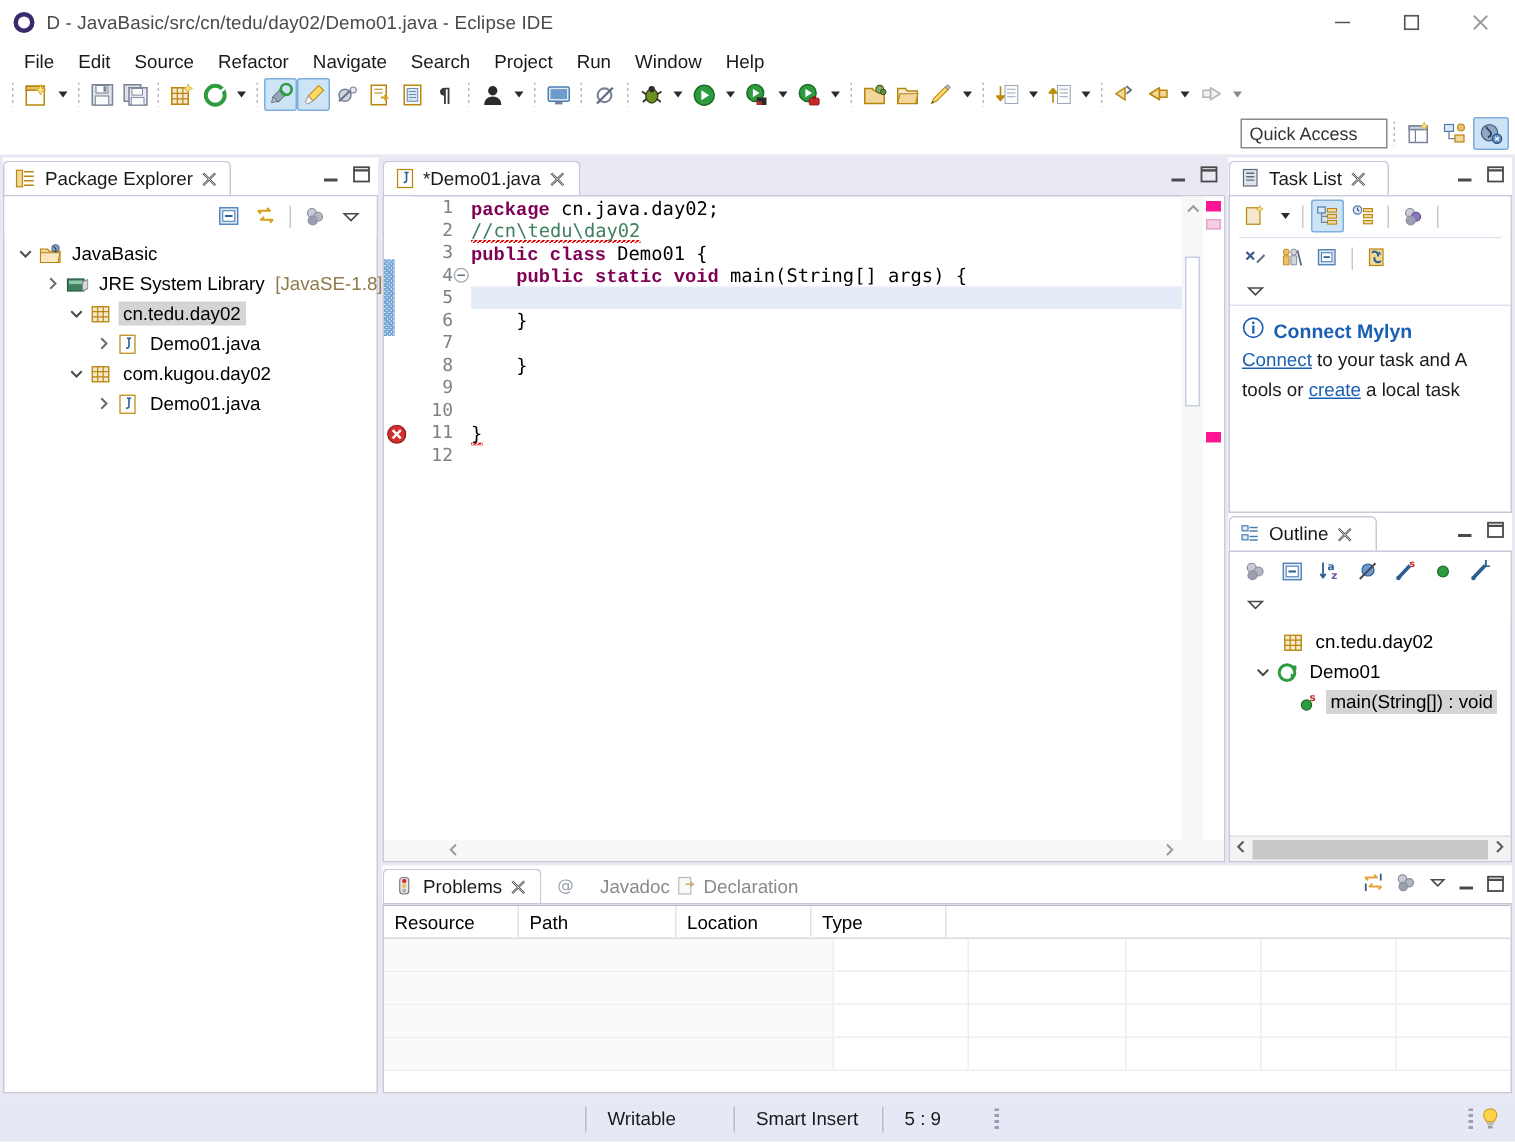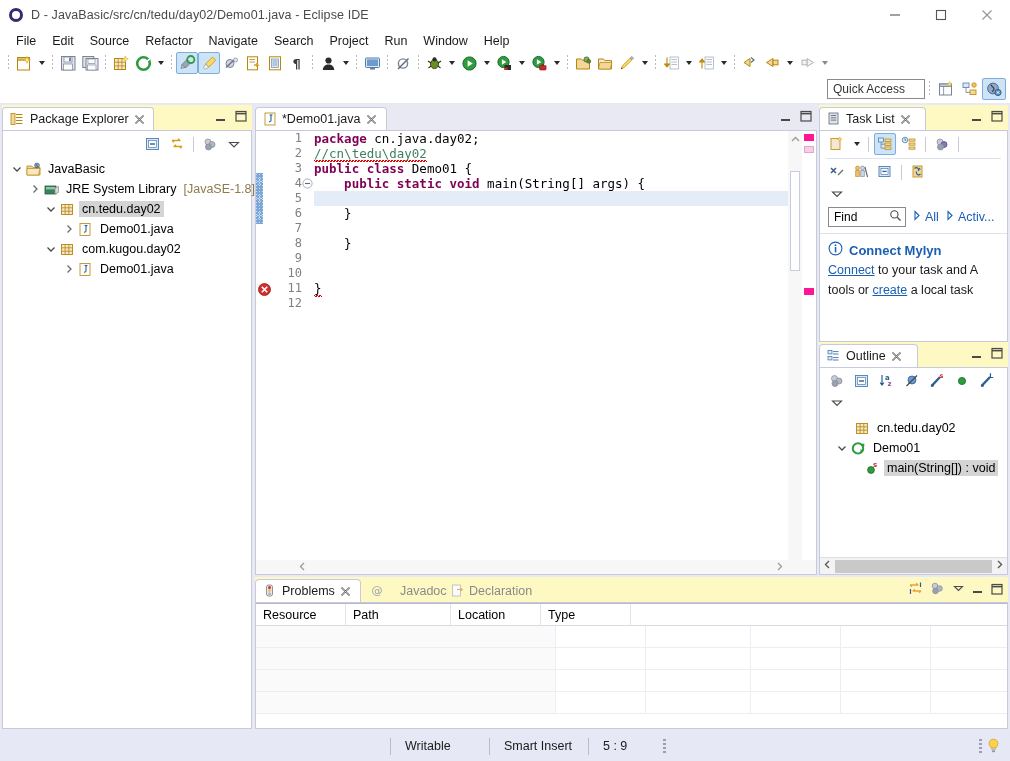--- a/index.html
+++ b/index.html
@@ -72,21 +72,21 @@
     display: flex; align-items: center; padding-left: 5px; font-size: 12px; color: #333;
   }
   .persp-btn { width: 24px; height: 22px; display: flex; align-items: center; justify-content: center; flex: none; }
   .persp-btn.sel { background: #cde4f7; border: 1px solid #7eaedb; border-radius: 2px; }
 
   
   .workbench { position: absolute; left: 0; top: 103px; width: 1010px; height: 628px; background: #e8e9f3; }
 
   
   .view { position: absolute; background: #ffffff; border: 1px solid #c7cadb; }
-  .viewtab-strip { position: relative; height: 25px; background: #fef9c3; }
+  .viewtab-strip { position: relative; height: 25px; background: #ffffff; }
   .viewtab {
     position: absolute; left: 0; top: 2px; height: 23px; display: flex; align-items: center;
     padding: 0 7px 0 7px; background: #ffffff;
     border-top: 1px solid #c7cadb; border-left: 1px solid #c7cadb; border-right: 1px solid #c7cadb;
     border-radius: 4px 4px 0 0;
   }
   .viewtab.inactive { background: transparent; border-color: transparent; }
   .viewtab-label { font-size: 12.5px; color: #1a1a1a; white-space: nowrap; }
   .viewtab-label.dim { color: #8a8a8a; }
   .close-x { margin-left: 5px; width: 11px; height: 11px; position: relative; flex: none; }
@@ -122,21 +122,21 @@
     background-image:
       repeating-linear-gradient(45deg, #7aa6d8 0 1px, transparent 1px 2px),
       repeating-linear-gradient(-45deg, #7aa6d8 0 1px, transparent 1px 2px);
     background-color: #c9ddf0;
   }
   .gutter { position: absolute; left: 18px; top: 0; width: 28px; bottom: 0;
             text-align: right; color: #808080; font-size: 12px; }
   .fold-col { position: absolute; left: 46px; top: 0; width: 12px; bottom: 0; }
   .code-body { position: absolute; left: 58px; top: 0; right: 0; bottom: 0; font-size: 12.5px; }
   .cline { height: 15px; line-height: 15px; white-space: pre; }
-  .kw { color: #7f0055; font-weight: bold; }
+  .kw { color: #7f0055; font-weight: bold; font-family: Liberation Mono, monospace; }
   .cmt { color: #3f7f5f; }
   .plain { color: #000000; }
   .hl-line { position: absolute; left: 0; right: 0; height: 15px; background: #e3ecf7; }
   .squig {
     background-image: repeating-linear-gradient(135deg, #d00 0 1px, transparent 1px 2px);
     background-repeat: repeat-x; background-position: 0 100%; background-size: 3px 2px;
     padding-bottom: 1px;
   }
   .vscroll { position: absolute; top: 0; width: 14px; bottom: 0; background: #f7f7f7; }
   .vthumb { position: absolute; left: 2px; width: 10px; background: #ffffff; border: 1px solid #c6cde0; }
@@ -917,43 +917,20 @@
         </div>
 
         <div class="view-toolbar" style="height:18px;">
           <span class="vtb" style="height:16px;">
             <svg width="16" height="12">
                 <path d="M3.5 4h9l-4.5 4.5z" fill="none" stroke="#4a4a4a" stroke-width="1.1"></path>
               </svg>
           </span>
         </div>
 
-        <div style="display:flex; align-items:center; padding:4px 0 6px 8px;">
-          <div class="findbox">
-            <span>Find</span>
-            <span>
-              <svg width="13" height="13">
-                  <circle cx="5.4" cy="5.4" r="3.6" fill="none" stroke="#4a4a4a" stroke-width="1.1"></circle>
-                  <line x1="8.2" y1="8.2" x2="11.5" y2="11.5" stroke="#4a4a4a" stroke-width="1.3"></line>
-                </svg>
-            </span>
-          </div>
-          <span style="margin-left:7px;">
-            <svg width="9" height="11">
-                <path d="M2 1.5l4 4-4 4z" fill="none" stroke="#1a5fb4" stroke-width="1.1"></path>
-              </svg>
-          </span>
-          <span style="margin-left:3px; color:#1a5fb4; font-size:12.5px;">All</span>
-          <span style="margin-left:7px;">
-            <svg width="9" height="11">
-                <path d="M2 1.5l4 4-4 4z" fill="none" stroke="#1a5fb4" stroke-width="1.1"></path>
-              </svg>
-          </span>
-          <span style="margin-left:3px; color:#1a5fb4; font-size:12.5px;">Activ...</span>
-        </div>
 
         <div class="mylyn-box">
           <div style="display:flex; align-items:center; gap:6px;">
             <span>
               <svg width="15" height="15">
                   <circle cx="7.5" cy="7.5" r="6.4" fill="#fff" stroke="#1a5fb4" stroke-width="1.1"></circle>
                   <circle cx="7.5" cy="4.2" r=".9" fill="#1a5fb4"></circle>
                   <rect x="6.8" y="6" width="1.5" height="5.4" fill="#1a5fb4"></rect>
                 </svg>
             </span>

